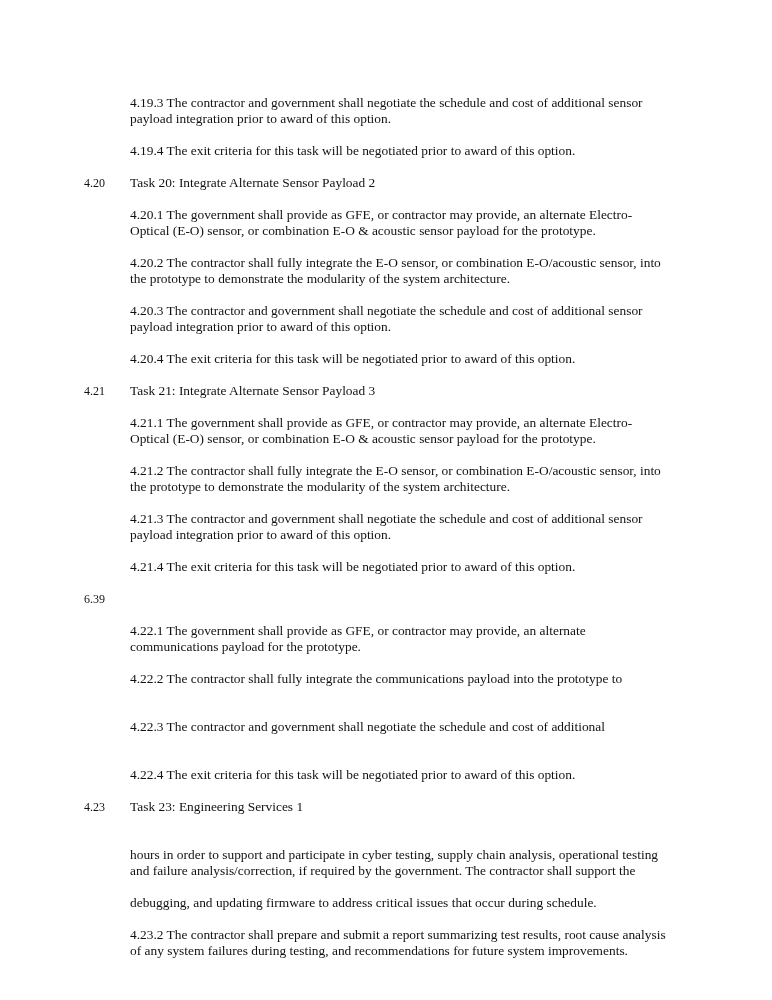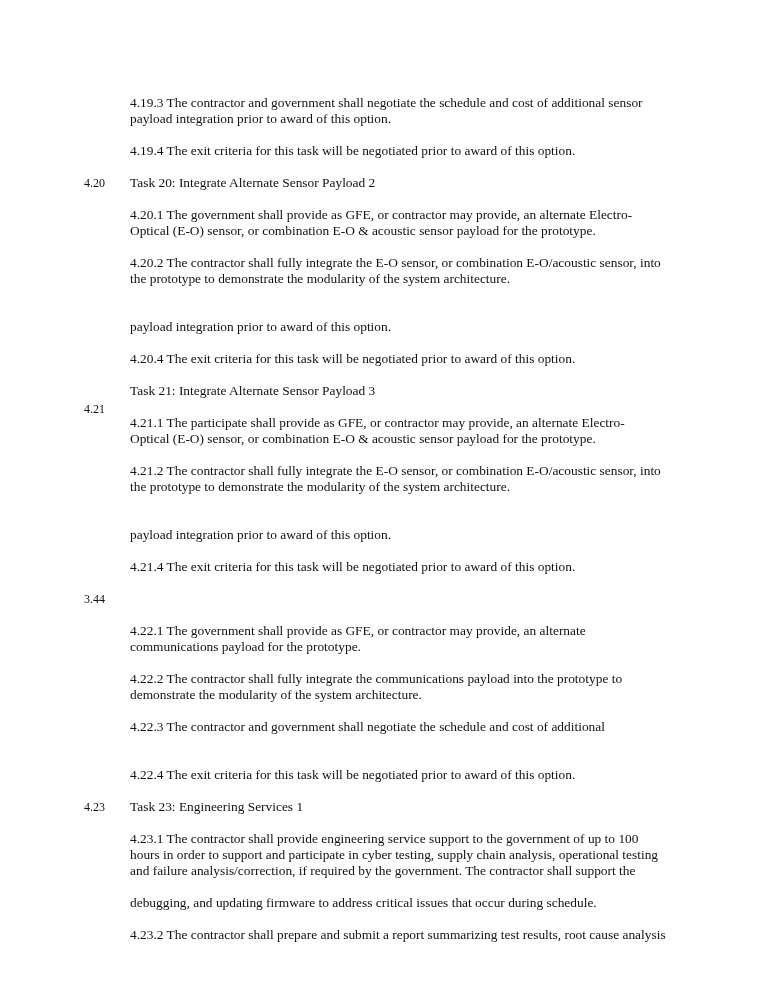--- a/index.html
+++ b/index.html
@@ -36,52 +36,53 @@
 
   <div class="num" style="top:175px">4.20</div>
   <div class="ln" style="top:175px">Task 20: Integrate Alternate Sensor Payload 2</div>
 
   <div class="ln" style="top:207px">4.20.1 The government shall provide as GFE, or contractor may provide, an alternate Electro-</div>
   <div class="ln" style="top:223px">Optical (E-O) sensor, or combination E-O &amp; acoustic sensor payload for the prototype.</div>
 
   <div class="ln" style="top:255px">4.20.2 The contractor shall fully integrate the E-O sensor, or combination E-O/acoustic sensor, into</div>
   <div class="ln" style="top:271px">the prototype to demonstrate the modularity of the system architecture.</div>
 
+  <div class="ln" style="top:303px">4.20.3 The contractor and government shall negotiate the schedule and cost of additional sensor</div>
   <div class="ln" style="top:319px">payload integration prior to award of this option.</div>
 
   <div class="ln" style="top:351px">4.20.4 The exit criteria for this task will be negotiated prior to award of this option.</div>
 
-  <div class="num" style="top:401px">4.21</div>
+  <div class="num" style="top:383px">4.21</div>
   <div class="ln" style="top:383px">Task 21: Integrate Alternate Sensor Payload 3</div>
 
-  <div class="ln" style="top:415px">4.21.1 The participate shall provide as GFE, or contractor may provide, an alternate Electro-</div>
+  <div class="ln" style="top:415px">4.21.1 The government shall provide as GFE, or contractor may provide, an alternate Electro-</div>
   <div class="ln" style="top:431px">Optical (E-O) sensor, or combination E-O &amp; acoustic sensor payload for the prototype.</div>
 
   <div class="ln" style="top:463px">4.21.2 The contractor shall fully integrate the E-O sensor, or combination E-O/acoustic sensor, into</div>
   <div class="ln" style="top:479px">the prototype to demonstrate the modularity of the system architecture.</div>
 
+  <div class="ln" style="top:511px">4.21.3 The contractor and government shall negotiate the schedule and cost of additional sensor</div>
   <div class="ln" style="top:527px">payload integration prior to award of this option.</div>
 
   <div class="ln" style="top:559px">4.21.4 The exit criteria for this task will be negotiated prior to award of this option.</div>
 
-  <div class="num" style="top:591px">3.44</div>
+  <div class="num" style="top:591px">6.39</div>
 
   <div class="ln" style="top:623px">4.22.1 The government shall provide as GFE, or contractor may provide, an alternate</div>
   <div class="ln" style="top:639px">communications payload for the prototype.</div>
 
   <div class="ln" style="top:671px">4.22.2 The contractor shall fully integrate the communications payload into the prototype to</div>
-  <div class="ln" style="top:687px">demonstrate the modularity of the system architecture.</div>
 
   <div class="ln" style="top:719px">4.22.3 The contractor and government shall negotiate the schedule and cost of additional</div>
 
   <div class="ln" style="top:767px">4.22.4 The exit criteria for this task will be negotiated prior to award of this option.</div>
 
   <div class="num" style="top:799px">4.23</div>
   <div class="ln" style="top:799px">Task 23: Engineering Services 1</div>
 
-  <div class="ln" style="top:831px">4.23.1 The contractor shall provide engineering service support to the government of up to 100</div>
   <div class="ln" style="top:863px">and failure analysis/correction, if required by the government. The contractor shall support the</div>
   <div class="ln" style="top:847px">hours in order to support and participate in cyber testing, supply chain analysis, operational testing</div>
   <div class="ln" style="top:895px">debugging, and updating firmware to address critical issues that occur during schedule.</div>
 
   <div class="ln" style="top:927px">4.23.2 The contractor shall prepare and submit a report summarizing test results, root cause analysis</div>
+  <div class="ln" style="top:943px">of any system failures during testing, and recommendations for future system improvements.</div>
 
 </div>
 
 </body></html>

